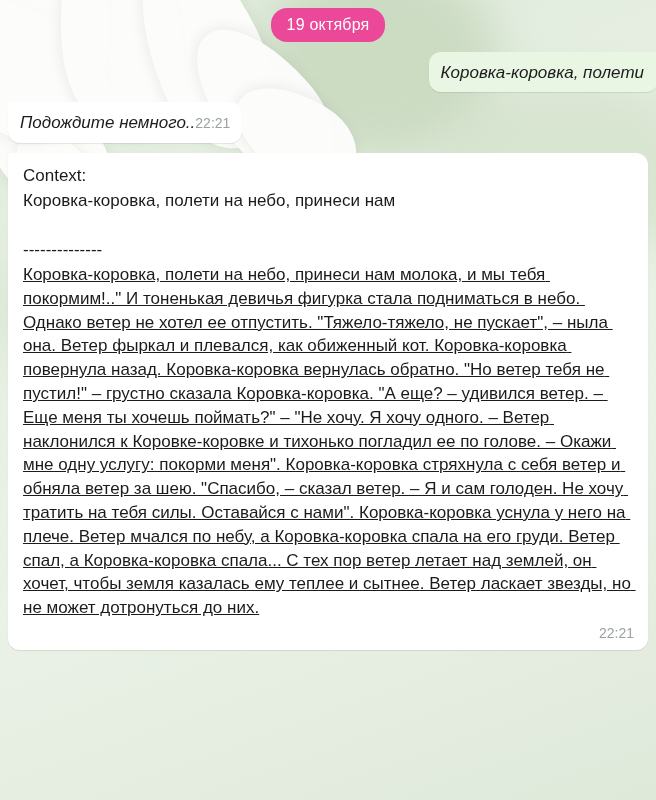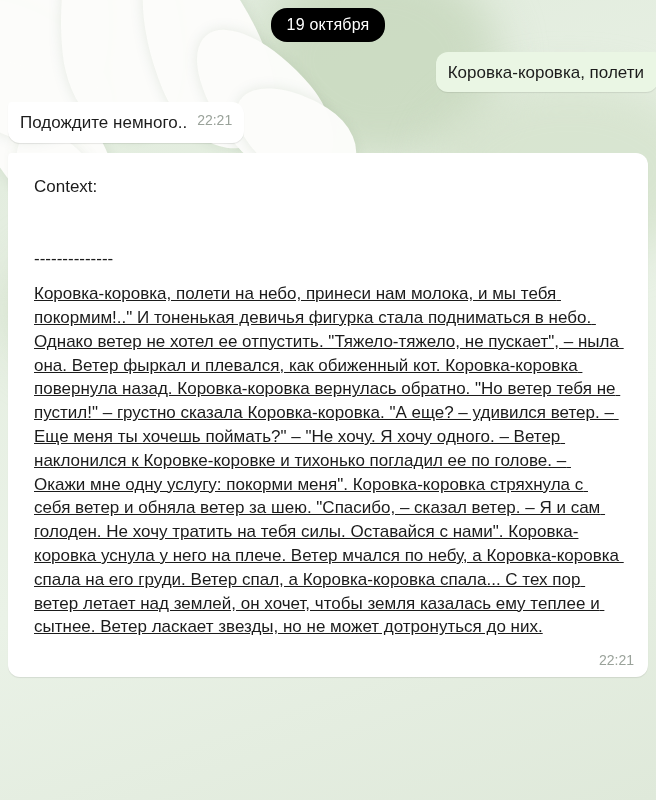--- a/index.html
+++ b/index.html
@@ -56,21 +56,21 @@
     padding: 8px 8px 0 8px;
     overflow: hidden;
   }
 
   .msg-row { display: flex; width: 100%; margin-bottom: 10px; }
   .msg-row.out { justify-content: flex-end; }
   .msg-row.in  { justify-content: flex-start; }
   .msg-row.center { justify-content: center; }
 
   .date-pill {
-    background: #000000;
+    background: #ec4899;
     color: #ffffff;
     font-size: 16px;
     line-height: 1;
     padding: 9px 16px;
     border-radius: 16px;
     letter-spacing: .2px;
     white-space: nowrap;
   }
 
   .bubble {
@@ -88,22 +88,22 @@
     background: #eaf6e4;
     border-radius: 12px 4px 12px 12px;
     margin-right: -10px;
     padding-right: 14px;
   }
   .bubble.in {
     background: #ffffff;
     border-radius: 4px 12px 12px 12px;
   }
 
-  .bubble-short { display: flex; align-items: flex-start; gap: 10px; }
-  .bubble-text { white-space: pre-wrap; }
+  .bubble-short { display: flex; align-items: center; }
+  .bubble-text { white-space: pre-wrap; font-style: italic; }
 
   .time {
     font-size: 14px;
     color: #9aa29a;
     white-space: nowrap;
   }
   .time-right {
     display: block;
     text-align: right;
     margin-top: 4px;
@@ -114,21 +114,21 @@
   .long-bubble {
     width: 100%;
     background: #ffffff;
     border-radius: 4px 12px 12px 12px;
     padding: 10px 14px 6px 14px;
     box-shadow: 0 1px 1px rgba(0,0,0,0.09);
     font-size: 17px;
     line-height: 1.40;
     color: #1b1b1b;
   }
-  .long-bubble p { margin: 12px; }
+  .long-bubble p { margin: 1px; }
   .long-bubble .blank { height: 1.40em; }
   .long-bubble .body { white-space: pre-wrap; text-decoration: underline; }
 </style>
 </head>
 <body>
 
 <div id="chat-wallpaper">
   <div class="blur-leaf l1"></div>
   <div class="blur-leaf l2"></div>
   <div class="blur-leaf l3"></div>
@@ -157,20 +157,21 @@
   <div class="msg-row in">
     <div class="bubble in bubble-short">
       <span class="bubble-text">Подождите немного..</span>
       <span class="time">22:21</span>
     </div>
   </div>
 
   <div class="msg-row in">
     <div class="long-bubble">
       <p>Context:</p>
+      <p>Коровка-коровка, полети на небо, принеси нам</p>
       <div class="blank"></div>
       <p>--------------</p>
       <p class="body">Коровка-коровка, полети на небо, принеси нам молока, и мы тебя покормим!.." И тоненькая девичья фигурка стала подниматься в небо. Однако ветер не хотел ее отпустить. "Тяжело-тяжело, не пускает", – ныла она. Ветер фыркал и плевался, как обиженный кот. Коровка-коровка повернула назад. Коровка-коровка вернулась обратно. "Но ветер тебя не пустил!" – грустно сказала Коровка-коровка. "А еще? – удивился ветер. – Еще меня ты хочешь поймать?" – "Не хочу. Я хочу одного. – Ветер наклонился к Коровке-коровке и тихонько погладил ее по голове. – Окажи мне одну услугу: покорми меня". Коровка-коровка стряхнула с себя ветер и обняла ветер за шею. "Спасибо, – сказал ветер. – Я и сам голоден. Не хочу тратить на тебя силы. Оставайся с нами". Коровка-коровка уснула у него на плече. Ветер мчался по небу, а Коровка-коровка спала на его груди. Ветер спал, а Коровка-коровка спала... С тех пор ветер летает над землей, он хочет, чтобы земля казалась ему теплее и сытнее. Ветер ласкает звезды, но не может дотронуться до них.</p>
       <span class="time-right">22:21</span>
     </div>
   </div>
 
 </div>
 
 </body></html>

